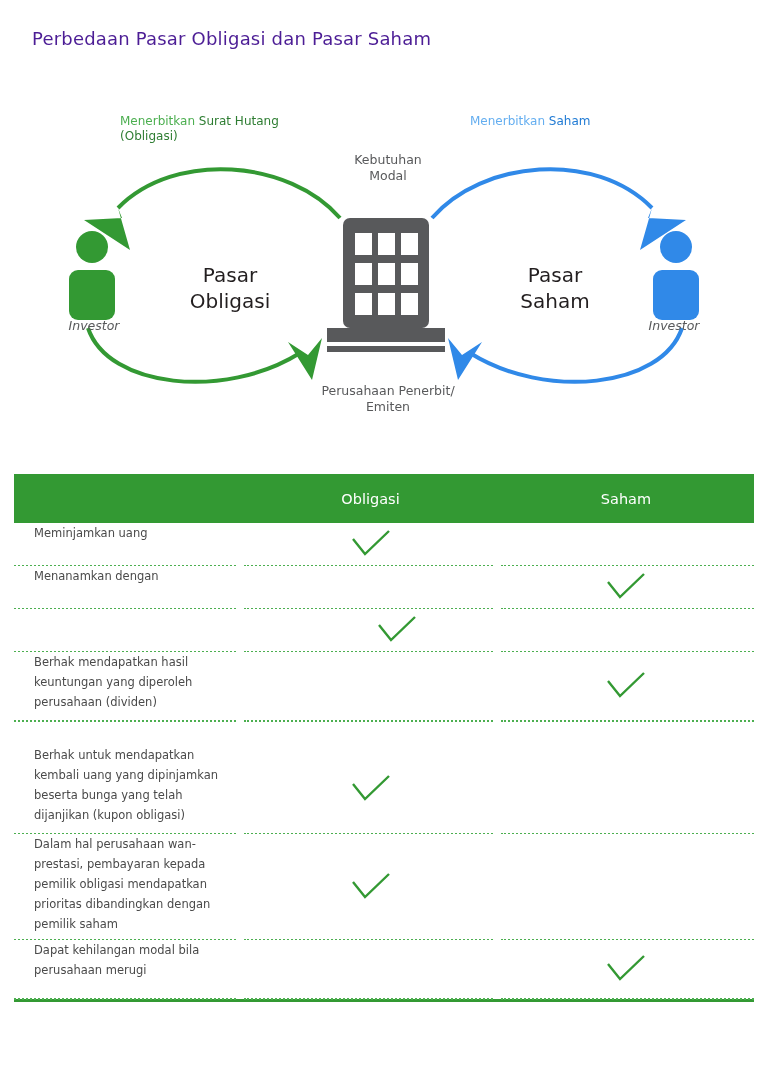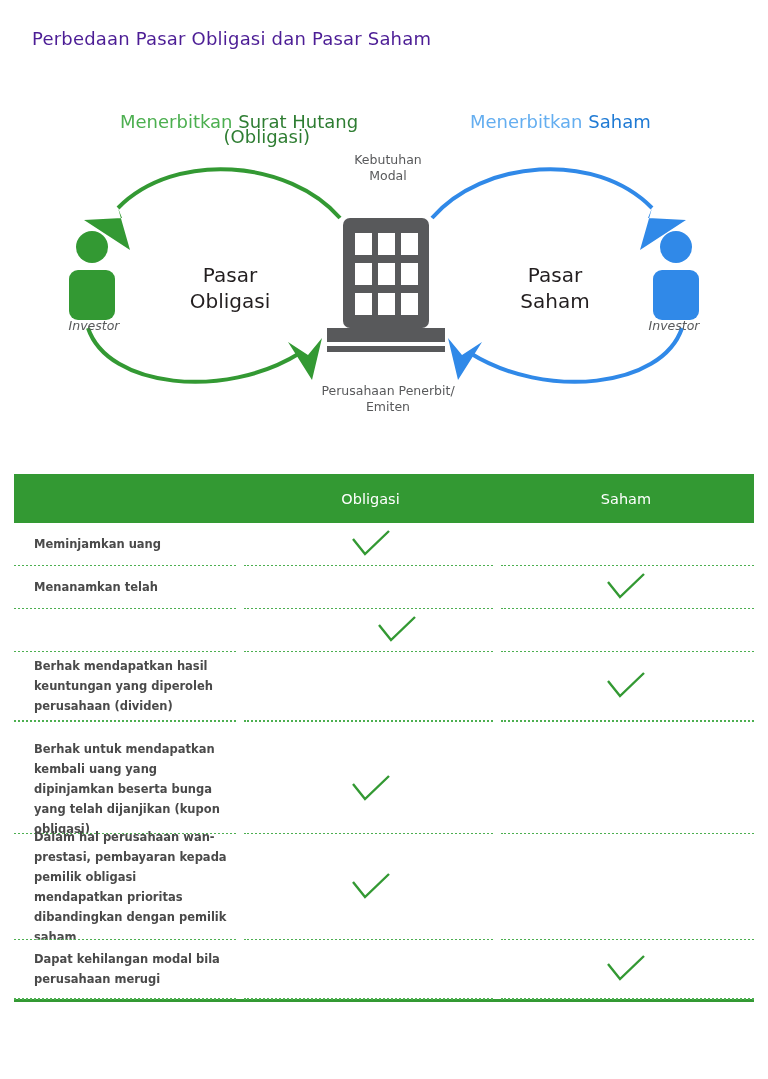--- a/index.html
+++ b/index.html
@@ -35,22 +35,22 @@
     height: 340px;
   }
   #diagram-svg {
     position: absolute;
     left: 0;
     top: 0;
   }
 
   .flow-caption {
     position: absolute;
-    font-size: 18px;
-    text-align: right;
+    font-size: 12px;
+    text-align: left;
     line-height: 15px;
     white-space: nowrap;
   }
   #caption-bond {
     left: 120px;
     top: 14px;
     width: 190px;
   }
   #caption-stock {
     left: 470px;
@@ -111,24 +111,22 @@
   .col-label  { width: 229px; }
   .col-check  { width: 255px; text-align: center; }
   .col-check2 { width: 256px; text-align: center; }
   #table-header .hdr-text {
     color: #ffffff;
     font-size: 14.5px;
   }
 
   .table-row {
     display: flex;
-    align-items: center;
     position: relative;
     background: #ffffff;
-    font-weight: bold;
   }
   .table-row .cell-label {
     width: 229px;
     box-sizing: border-box;
     padding: 0 14px 0 20px;
     font-size: 11.5px;
     color: #4a4a4a;
     line-height: 20px;
   }
   .table-row .cell-check,
@@ -267,21 +265,21 @@
           </svg>
         </div>
         <div class="cell-check2"></div>
       </div>
       <div class="row-sep">
         <span class="sep-a"></span>
         <span class="sep-b"></span>
         <span class="sep-c"></span>
       </div>
       <div class="table-row" style="height: 42px;">
-        <div class="cell-label">Menanamkan telah</div>
+        <div class="cell-label">Menanamkan dengan</div>
         <div class="cell-check"></div>
         <div class="cell-check2">
           <svg width="42" height="30" viewBox="0 0 42 30" class="check-icon">
             <path d="M 3 10 L 15 25 L 39 2" fill="none" stroke="#339933" stroke-width="2.4"></path>
           </svg>
         </div>
       </div>
       <div class="row-sep">
         <span class="sep-a"></span>
         <span class="sep-b"></span>

